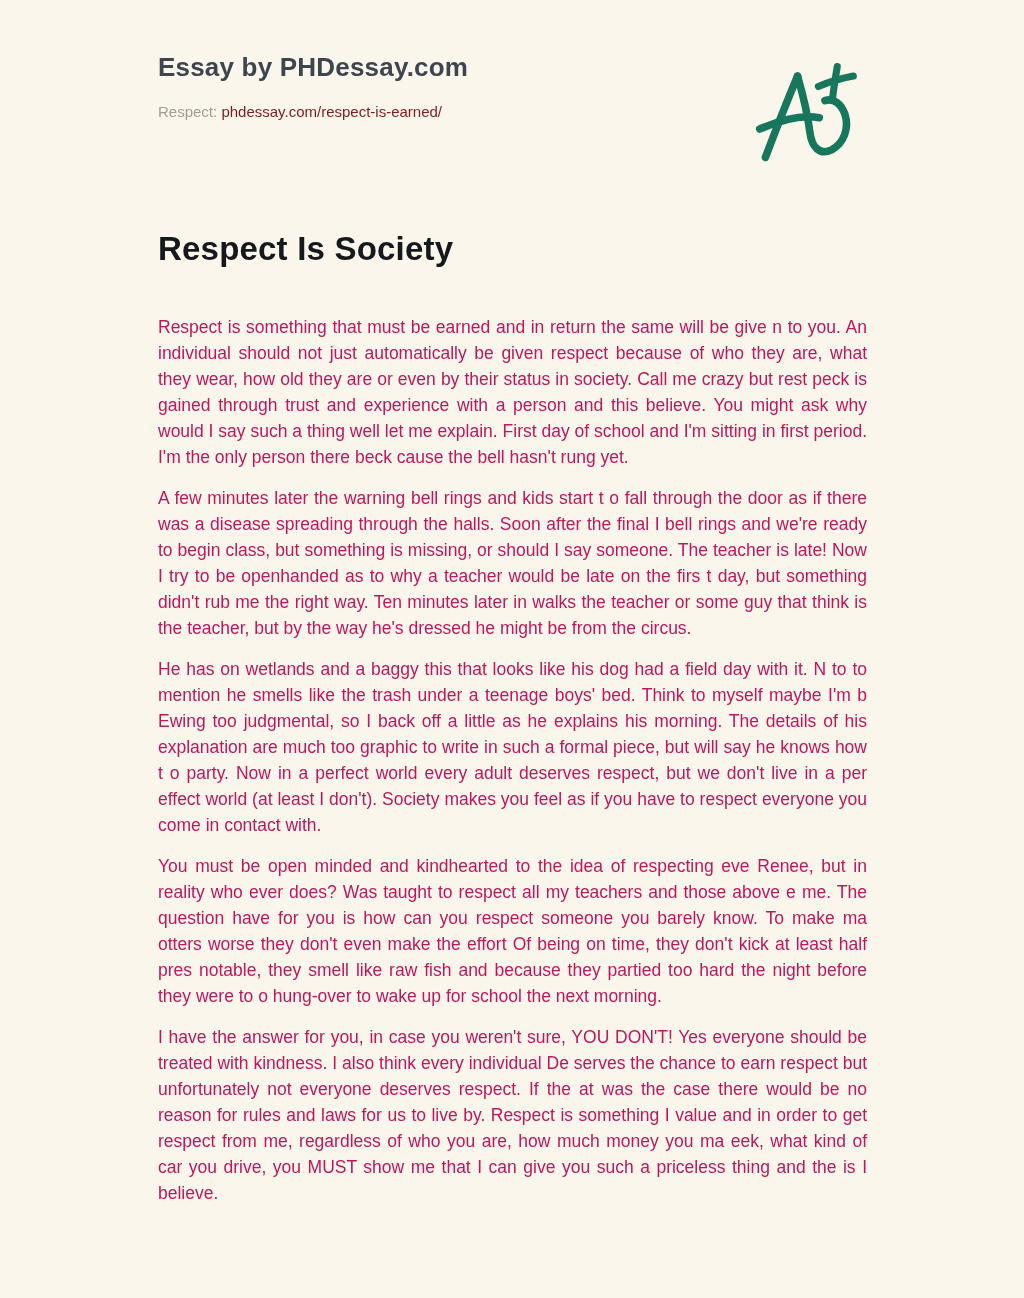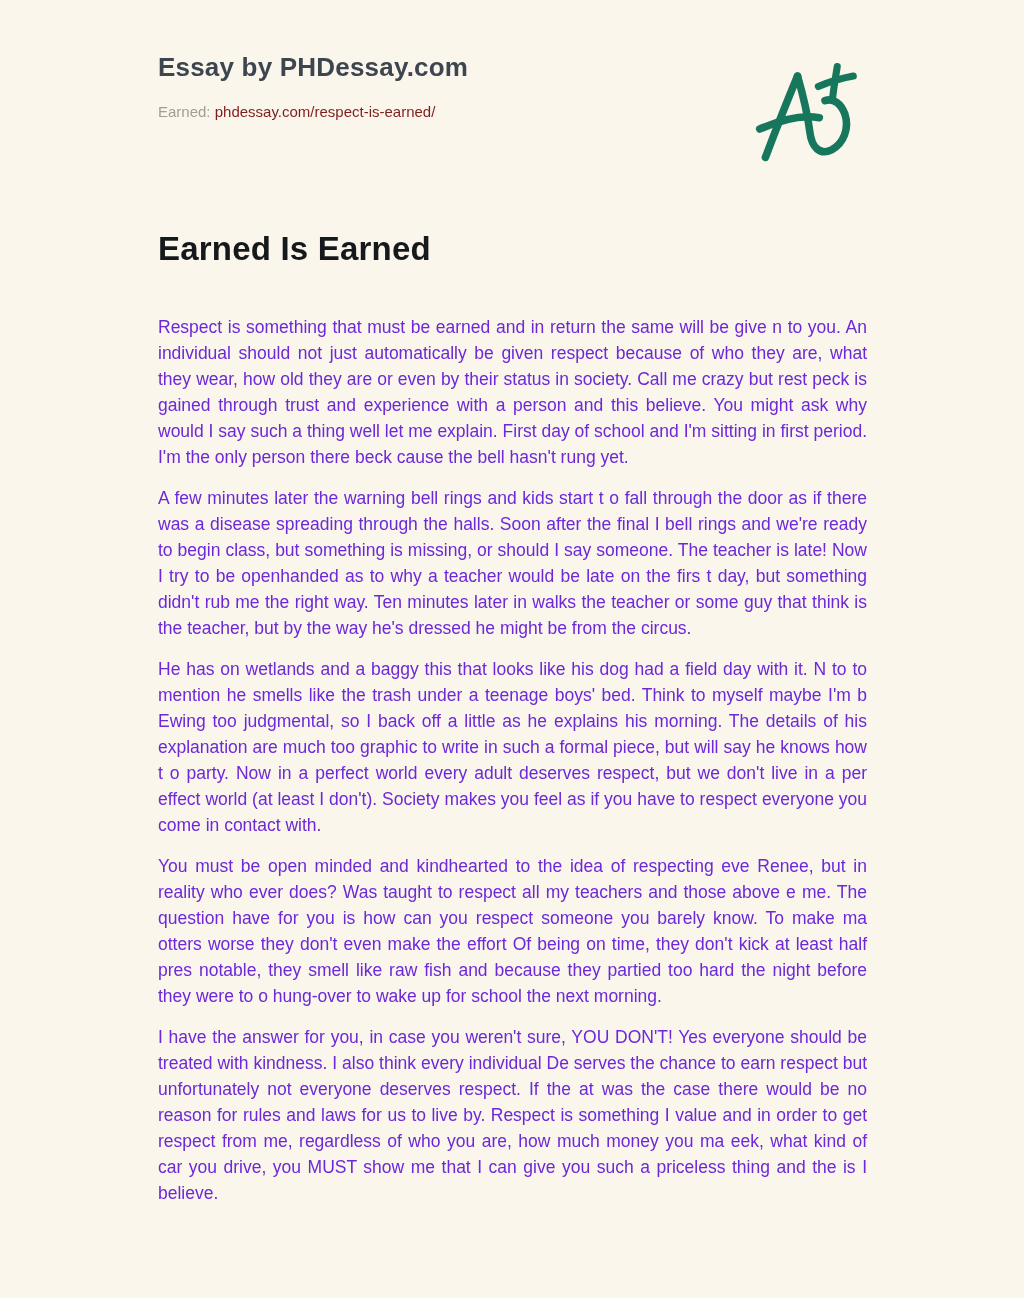--- a/index.html
+++ b/index.html
@@ -59,55 +59,55 @@
     color: #15191c;
     letter-spacing: 0.2px;
   }
   .essay-body {
     margin-top: 46px;
   }
   .essay-body p {
     margin: 0 0 15px 0;
     font-size: 17.5px;
     line-height: 26px;
-    color: #6d28d9;
+    color: #be185d;
     text-align: justify;
   }
 </style>
 </head>
 <body>
 
 <div class="page">
 
   <div class="header">
     <div class="header-text">
       <h1 class="site-title">Essay by PHDessay.com</h1>
       <p class="source-line">
-        <span>Earned:</span>
+        <span>Respect:</span>
         <a href="#">phdessay.com/respect-is-earned/</a>
       </p>
     </div>
 
     <div class="logo">
       <svg viewBox="0 0 110 110" fill="none" xmlns="http://www.w3.org/2000/svg">
 
         <path d="M11 103 C 22 74 35 41 45 17" stroke="#17775d" stroke-width="8" stroke-linecap="round"></path>
 
         <path d="M45 17 C 51 38 56 60 58 76 C 60 93 69 101 81 95 C 94 88 100 72 95 57 C 91 46 83 40 74 43" stroke="#17775d" stroke-width="8" stroke-linecap="round"></path>
 
         <path d="M5 73 C 30 62 52 58 68 61" stroke="#17775d" stroke-width="8" stroke-linecap="round"></path>
 
         <path d="M87 7 C 85 19 83 31 82 41" stroke="#17775d" stroke-width="7.5" stroke-linecap="round"></path>
 
         <path d="M67 28 C 79 23 93 19 104 17" stroke="#17775d" stroke-width="7.5" stroke-linecap="round"></path>
       </svg>
     </div>
   </div>
 
-  <h2 class="essay-title">Earned Is Earned</h2>
+  <h2 class="essay-title">Respect Is Society</h2>
 
   <div class="essay-body">
     <p>Respect is something that must be earned and in return the same will be give n to you. An individual should not just automatically be given respect because of who they are, what they wear, how old they are or even by their status in society. Call me crazy but rest peck is gained through trust and experience with a person and this believe. You might ask why would I say such a thing well let me explain. First day of school and I'm sitting in first period. I'm the only person there beck cause the bell hasn't rung yet.</p>
     <p>A few minutes later the warning bell rings and kids start t o fall through the door as if there was a disease spreading through the halls. Soon after the final I bell rings and we're ready to begin class, but something is missing, or should I say someone. The teacher is late! Now I try to be openhanded as to why a teacher would be late on the firs t day, but something didn't rub me the right way. Ten minutes later in walks the teacher or some guy that think is the teacher, but by the way he's dressed he might be from the circus.</p>
     <p>He has on wetlands and a baggy this that looks like his dog had a field day with it. N to to mention he smells like the trash under a teenage boys' bed. Think to myself maybe I'm b Ewing too judgmental, so I back off a little as he explains his morning. The details of his explanation are much too graphic to write in such a formal piece, but will say he knows how t o party. Now in a perfect world every adult deserves respect, but we don't live in a per effect world (at least I don't). Society makes you feel as if you have to respect everyone you come in contact with.</p>
     <p>You must be open minded and kindhearted to the idea of respecting eve Renee, but in reality who ever does? Was taught to respect all my teachers and those above e me. The question have for you is how can you respect someone you barely know. To make ma otters worse they don't even make the effort Of being on time, they don't kick at least half pres notable, they smell like raw fish and because they partied too hard the night before they were to o hung-over to wake up for school the next morning.</p>
     <p>I have the answer for you, in case you weren't sure, YOU DON'T! Yes everyone should be treated with kindness. I also think every individual De serves the chance to earn respect but unfortunately not everyone deserves respect. If the at was the case there would be no reason for rules and laws for us to live by. Respect is something I value and in order to get respect from me, regardless of who you are, how much money you ma eek, what kind of car you drive, you MUST show me that I can give you such a priceless thing and the is I believe.</p>
   </div>
 
 </div>

